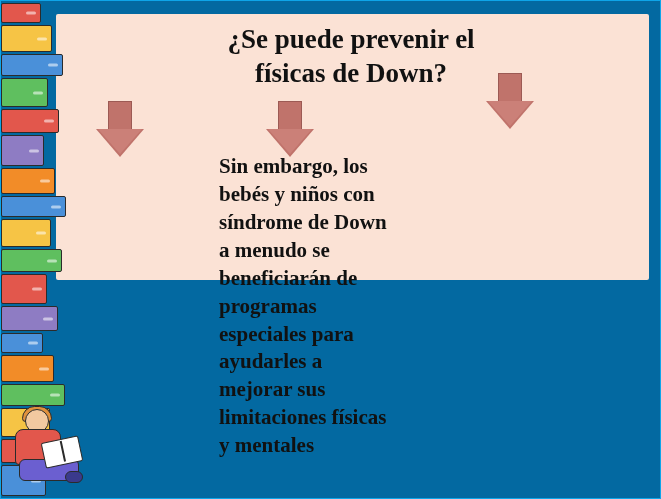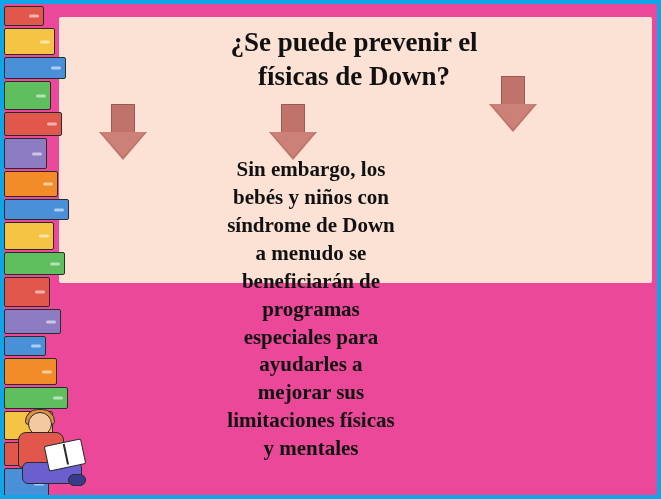--- a/index.html
+++ b/index.html
@@ -5,22 +5,22 @@
   html, body {
     margin: 0;
     padding: 0;
     background: #ffffff;
   }
   #slide {
     position: relative;
     width: 661px;
     height: 499px;
     overflow: hidden;
-    background: #ec4899;
-    border: 4px solid #0ea5e9;
+    background: #0369a1;
+    border: 1px solid #0ea5e9;
     box-sizing: border-box;
     font-family: "Liberation Serif", serif;
   }
 
   
   .panel {
     position: absolute;
     left: 55px;
     top: 13px;
     width: 593px;
@@ -95,21 +95,20 @@
     left: 70px;
     top: 162px;
     width: 122px;
     font-size: 21px;
   }
   #col-2 {
     left: 218px;
     top: 152px;
     width: 178px;
     font-size: 21px;
-    text-align: center;
   }
   #col-3 {
     left: 412px;
     top: 118px;
     width: 228px;
     font-size: 21px;
   }
 
   
   .books {

